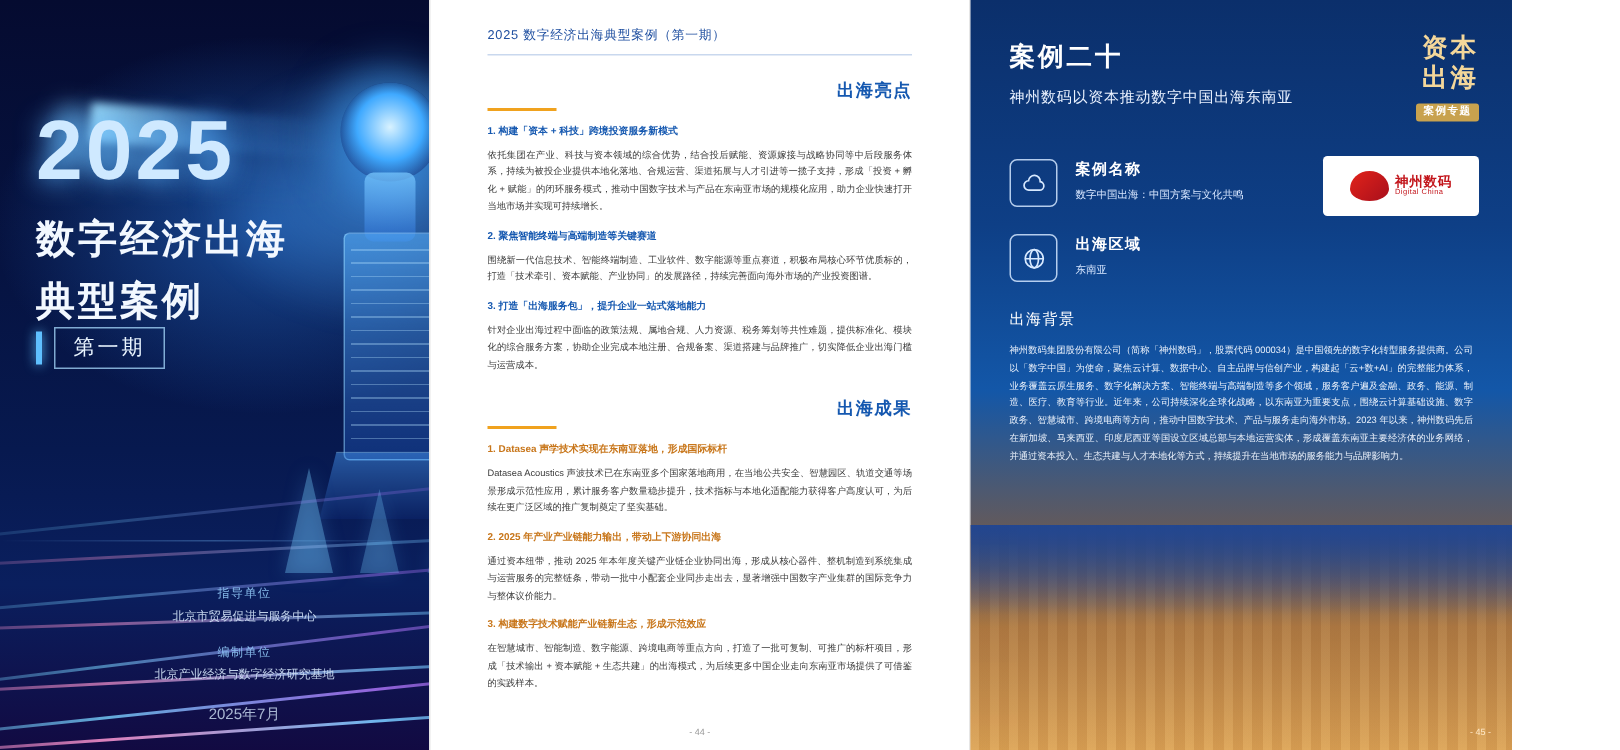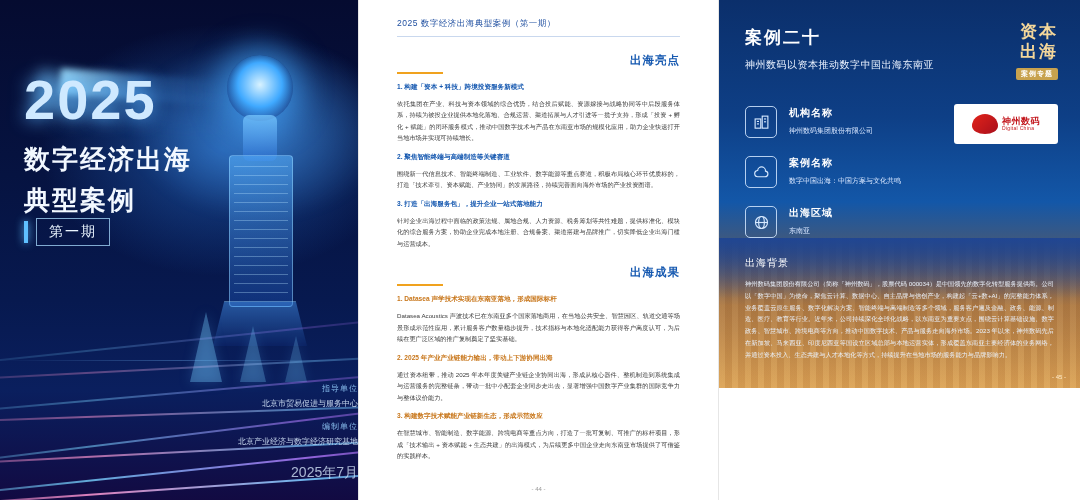--- a/index.html
+++ b/index.html
@@ -5,21 +5,21 @@
   html,body{margin:0;padding:0;}
   body{
     width:1080px;height:500px;overflow:hidden;
     font-family:"Liberation Sans","DejaVu Sans",sans-serif;
     background:#ffffff;
   }
   .page{position:relative;width:1080px;height:500px;display:flex;}
 
   
   .cover{
-    position:relative;width:358px;height:500px;overflow:hidden;
+    position:relative;width:286px;height:500px;overflow:hidden;
     background:
       radial-gradient(ellipse 260px 180px at 62% 30%, rgba(40,120,220,.55), rgba(10,30,90,0) 70%),
       linear-gradient(180deg,#050b30 0%,#061341 35%,#07194f 60%,#0a1f5e 78%,#120a42 100%);
   }
   .cover .glowline{
     position:absolute;left:0;right:0;height:1px;opacity:.35;
     background:linear-gradient(90deg,rgba(60,140,255,0),rgba(120,190,255,.9),rgba(60,140,255,0));
   }
   
   .streaks{position:absolute;left:-40px;right:-40px;bottom:0;height:230px;overflow:hidden;}
@@ -75,24 +75,24 @@
   .cover-title .t1{font-size:26px;font-weight:bold;margin-top:14px;letter-spacing:2px;color:#f2f8ff;}
   .cover-title .t2{font-size:26px;font-weight:bold;margin-top:6px;letter-spacing:2px;color:#f2f8ff;}
   .issue{
     position:absolute;left:24px;top:218px;z-index:6;display:flex;align-items:center;gap:8px;
   }
   .issue .bar{width:4px;height:22px;background:#5fc0ff;box-shadow:0 0 8px #5fc0ff;}
   .issue .box{
     border:1px solid rgba(170,220,255,.75);color:#eaf5ff;font-size:14px;
     padding:4px 12px;letter-spacing:2px;
   }
-  .cover-foot{position:absolute;left:0;right:0;bottom:14px;text-align:right;color:#cfe0f5;z-index:6;padding-left:40px;}
+  .cover-foot{position:absolute;left:0;right:0;bottom:14px;text-align:center;color:#cfe0f5;z-index:6;padding-left:40px;}
   .cover-foot div{font-size:8px;line-height:1.9;opacity:.92;}
   .cover-foot .lbl{color:#8fc6f5;letter-spacing:1px;}
-  .cover-foot .date{margin-top:10px;font-size:14px;opacity:.8;}
+  .cover-foot .date{margin-top:10px;font-size:10px;opacity:.8;}
 
   
   .mid{
     position:relative;width:361px;height:500px;background:#ffffff;
     border-left:1px solid #e6e6e6;border-right:1px solid #e6e6e6;
     padding:0 38px;box-sizing:border-box;
   }
   .mid-head{
     padding-top:18px;font-size:8.5px;color:#1f4fa0;letter-spacing:.5px;
   }
@@ -101,21 +101,21 @@
     margin-top:16px;color:#1558b0;font-size:11.5px;font-weight:bold;letter-spacing:1px;text-align:right;
   }
   .sec-title .u{display:block;width:46px;height:2px;background:#f0a21e;margin-top:4px;}
   .para{font-size:6.2px;line-height:1.85;color:#3a3a3a;text-align:justify;margin-top:6px;}
   .lead{font-size:6.6px;font-weight:bold;color:#1558b0;margin-top:9px;}
   .lead.org{color:#c8761a;}
   .pg{position:absolute;left:0;right:0;bottom:8px;text-align:center;font-size:6px;color:#999;}
 
   
   .right{
-    position:relative;width:361px;height:388px;overflow:hidden;
+    position:relative;width:361px;height:500px;overflow:hidden;
     background:linear-gradient(180deg,#0b2f6b 0%,#0e3f86 30%,#1357a8 52%,#6a5a55 72%,#b07a3e 86%,#d79a49 100%);
   }
   .right .photo{
     position:absolute;left:0;right:0;bottom:0;height:150px;
     background:
       linear-gradient(180deg,rgba(20,60,130,.85),rgba(120,80,50,.25) 45%,rgba(0,0,0,0)),
       repeating-linear-gradient(90deg,rgba(255,210,150,.18) 0 6px,rgba(160,100,60,.10) 6px 13px),
       linear-gradient(180deg,#a9703c,#d9a154);
     opacity:.95;
   }
@@ -272,36 +272,20 @@
 
     <div class="logo-card">
       <div class="mark"></div>
       <div class="txt">
         <div class="cn">神州数码</div>
         <div class="en">Digital China</div>
       </div>
     </div>
 
     <div class="info-list">
-      <div class="info-row">
-        <div class="ic">
-          <svg width="17" height="17" viewBox="0 0 24 24" fill="none" stroke="#d7e9ff" stroke-width="1.6">
-            <rect x="3" y="7" width="8" height="13"></rect>
-              <rect x="13" y="3" width="8" height="17"></rect>
-            <line x1="5.5" y1="10.5" x2="8.5" y2="10.5"></line>
-              <line x1="5.5" y1="14" x2="8.5" y2="14"></line>
-            <line x1="15.5" y1="7" x2="18.5" y2="7"></line>
-              <line x1="15.5" y1="11" x2="18.5" y2="11"></line>
-          </svg>
-        </div>
-        <div>
-          <div class="info-k">机构名称</div>
-          <div class="info-v">神州数码集团股份有限公司</div>
-        </div>
-      </div>
 
       <div class="info-row">
         <div class="ic">
           <svg width="17" height="17" viewBox="0 0 24 24" fill="none" stroke="#d7e9ff" stroke-width="1.6">
             <path d="M7 18h10a4 4 0 0 0 .6-7.96A5.5 5.5 0 0 0 6.6 9.2 3.9 3.9 0 0 0 7 18z"></path>
           </svg>
         </div>
         <div>
           <div class="info-k">案例名称</div>
           <div class="info-v">数字中国出海：中国方案与文化共鸣</div>

